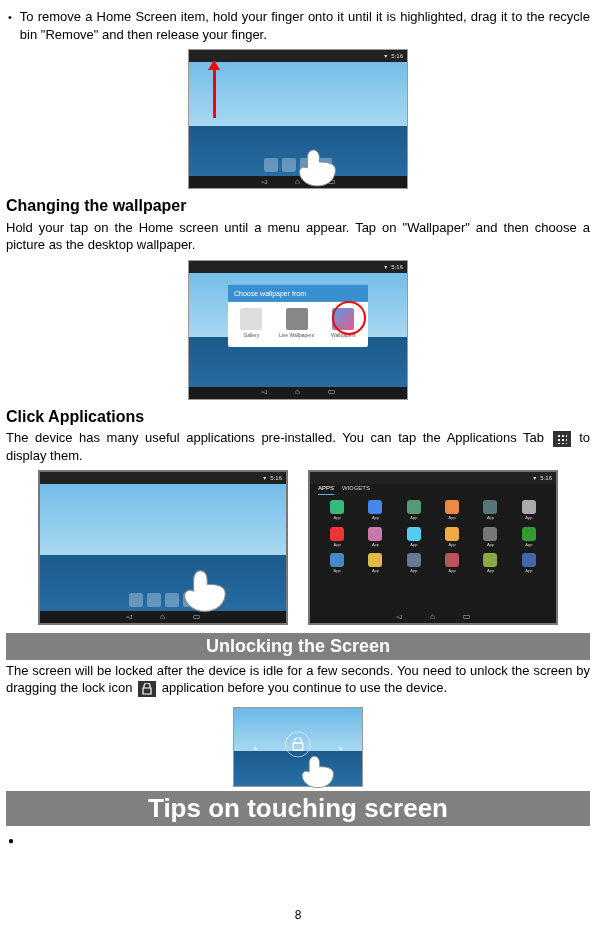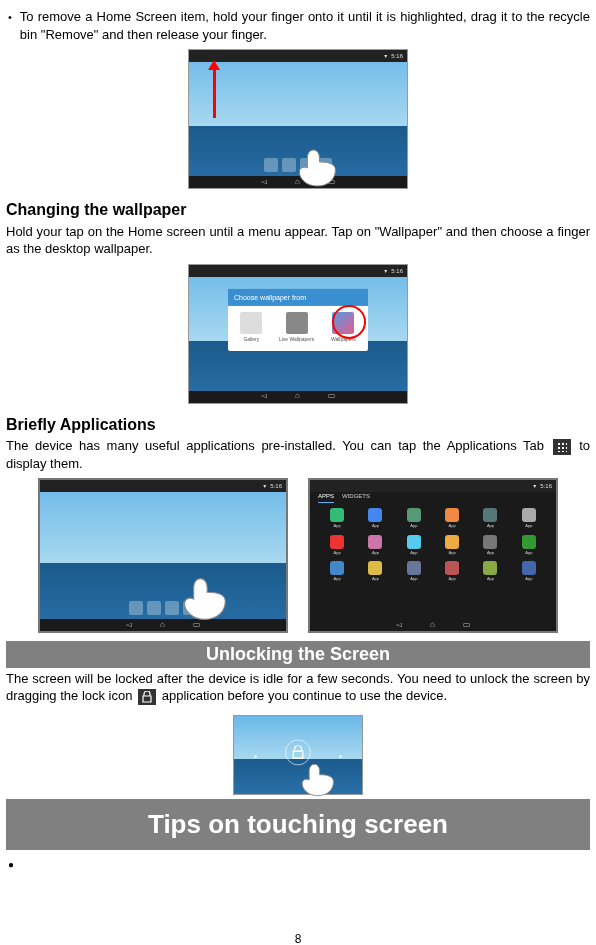--- a/index.html
+++ b/index.html
@@ -18,21 +18,21 @@
       margin-bottom: 4px;
     }
     .bullet {
       margin: 2px 8px 0 2px;
       font-size: 11px;
     }
     .bullet-text { flex: 1; }
     .heading-bold {
       font-weight: bold;
       font-size: 16px;
-      margin-top: 10px;
+      margin-top: 2px;
     }
     .body-text {
       text-align: justify;
       margin-top: 2px;
     }
     .tablet-screenshot {
       display: block;
       margin: 6px auto;
       border: 1px solid #999;
       position: relative;
@@ -210,21 +210,21 @@
     }
     .section-banner {
       background: #808080;
       color: #fff;
       font-weight: bold;
       text-align: center;
       padding: 1px 12px;
       margin-top: 2px;
     }
     .banner-medium { font-size: 18px; }
-    .banner-large { font-size: 26px; padding: 8px; }
+    .banner-large { font-size: 26px; padding: 0; }
     .lock-screenshot {
       width: 130px;
       height: 80px;
       margin: 10px auto 4px;
     }
     .lock-circle {
       position: absolute;
       top: 50%;
       left: 50%;
       transform: translate(-50%, -60%);
@@ -282,21 +282,21 @@
     <path d="M20 2 C16 2 14 6 14 10 L14 20 C10 18 6 20 6 24 C6 30 12 38 24 38 C36 38 42 30 42 22 C42 14 30 14 26 14 L26 10 C26 6 24 2 20 2 Z" fill="#fff" stroke="#888" stroke-width="1"></path>
   </svg>
   <div class="tablet-bottombar">
     <span>◅</span>
     <span>⌂</span>
     <span>▭</span>
   </div>
 </div>
 
 <div class="heading-bold">Changing the wallpaper</div>
-<div class="body-text">Hold your tap on the Home screen until a menu appear. Tap on "Wallpaper" and then choose a finger as the desktop wallpaper.</div>
+<div class="body-text">Hold your tap on the Home screen until a menu appear. Tap on "Wallpaper" and then choose a picture as the desktop wallpaper.</div>
 
 <div class="tablet-screenshot wide">
   <div class="tablet-topbar">
     <span>▾</span>
     <span>5:16</span>
   </div>
   <div class="wallpaper-dialog">
     <div class="wallpaper-dialog-header">Choose wallpaper from</div>
     <div class="wallpaper-options">
       <div class="wallpaper-option">
@@ -314,21 +314,21 @@
     </div>
     <div class="red-circle" style="width:34px;height:34px;right:2px;top:16px;"></div>
   </div>
   <div class="tablet-bottombar">
     <span>◅</span>
     <span>⌂</span>
     <span>▭</span>
   </div>
 </div>
 
-<div class="heading-bold">Briefly Applications</div>
+<div class="heading-bold">Click Applications</div>
 <div class="body-text">
   <span>The device has many useful applications pre-installed. You can tap the Applications Tab </span>
   <span class="inline-icon apps-grid-icon"></span>
   <span> to display them.</span>
 </div>
 
 <div class="side-by-side">
 
   <div class="tablet-screenshot" style="width:250px;height:155px;">
     <div class="tablet-topbar">

